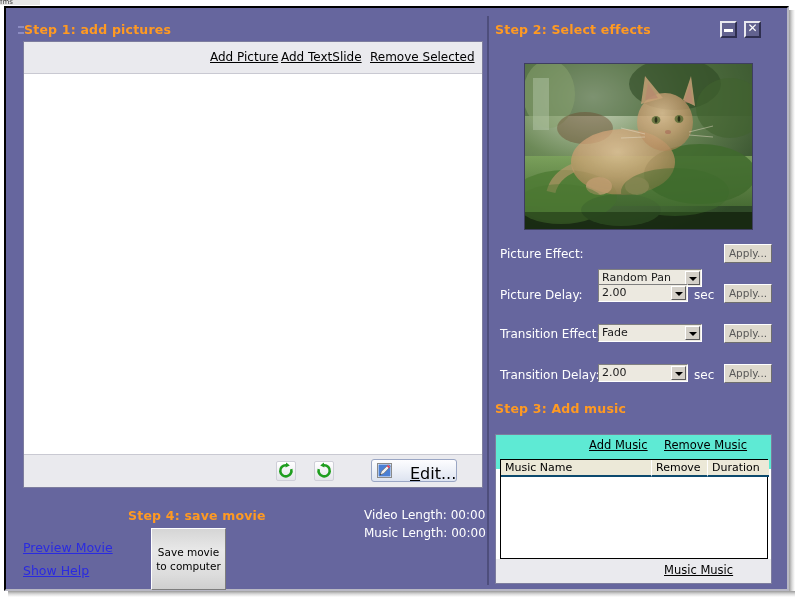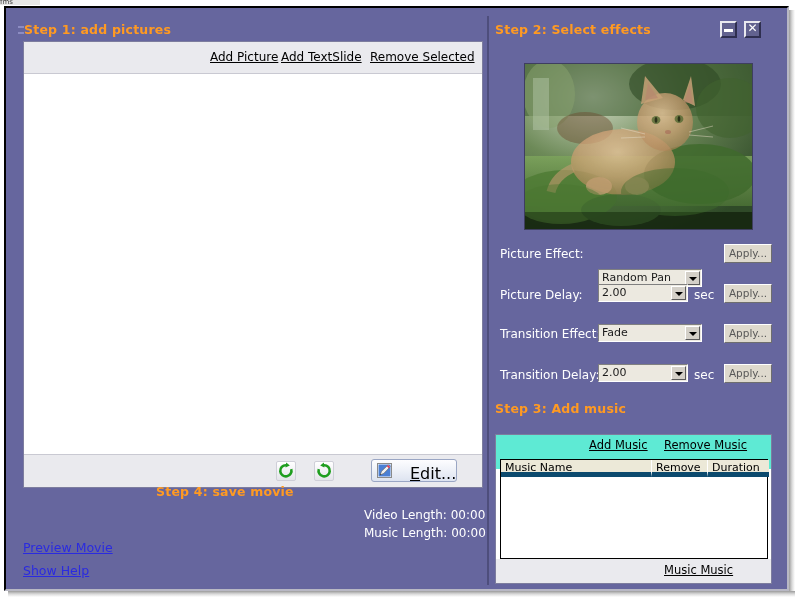--- a/index.html
+++ b/index.html
@@ -148,21 +148,21 @@
   }
   .edit-btn .e-lbl {
     position: absolute; left: 26px; top: 4px;
     font-size: 16px; color: #000;
     font-family: "DejaVu Sans", sans-serif;
     margin-left: 12px;
   }
   .edit-btn .e-lbl u { text-decoration: underline; }
 
   
-  #step4-title { left: 122px; top: 476px; margin-left: 28px; }
+  #step4-title { left: 122px; top: 500px; }
   .hl {
     position: absolute;
     font-size: 12.5px;
     color: #2a2ae0;
     text-decoration: underline;
     cursor: pointer;
     white-space: nowrap;
     font-family: "DejaVu Sans", sans-serif;
   }
   #lnk-preview { left: 17px; top: 532px; }
@@ -348,21 +348,21 @@
   .grid-head {
     position: absolute; left:0; top:0;
     width: 100%; height: 17px;
     box-sizing: border-box;
   }
   .gh-cell {
     position: absolute; top: 0;
     height: 17px;
     background: #ece9d8;
     border-right: 1px solid #ffffff;
-    border-bottom: 5px solid #0c4a6e;
+    border-bottom: 2px solid #0c4a6e;
     box-sizing: border-box;
     font-size: 11px; color: #000;
     line-height: 16px; padding-left: 4px;
     white-space: nowrap;
     cursor: pointer;
     font-family: "DejaVu Sans", sans-serif;
   }
   #gh-name { left: 0; width: 151px; }
   #gh-start { left: 151px; width: 56px; }
   #gh-dur { left: 207px; width: 61px; border-right: none; }
@@ -429,20 +429,21 @@
           </span>
           <span class="e-lbl"><u>E</u><span>dit...</span></span>
         </div>
 
       </div>
     </div>
 
     <div class="step-title" id="step4-title">Step 4: save movie</div>
     <span class="hl" id="lnk-preview">Preview Movie</span>
     <span class="hl" id="lnk-help">Show Help</span>
+    <div class="save-btn">Save movie to computer</div>
     <div class="len-text" id="video-len">Video Length: 00:00</div>
     <div class="len-text" id="music-len">Music Length: 00:00</div>
 
     <div class="vdiv"></div>
 
     <div class="step-title" id="step2-title">Step 2: Select effects</div>
 
     <div class="winbtn" id="btn-min">
       <span class="bar"></span>
     </div>

